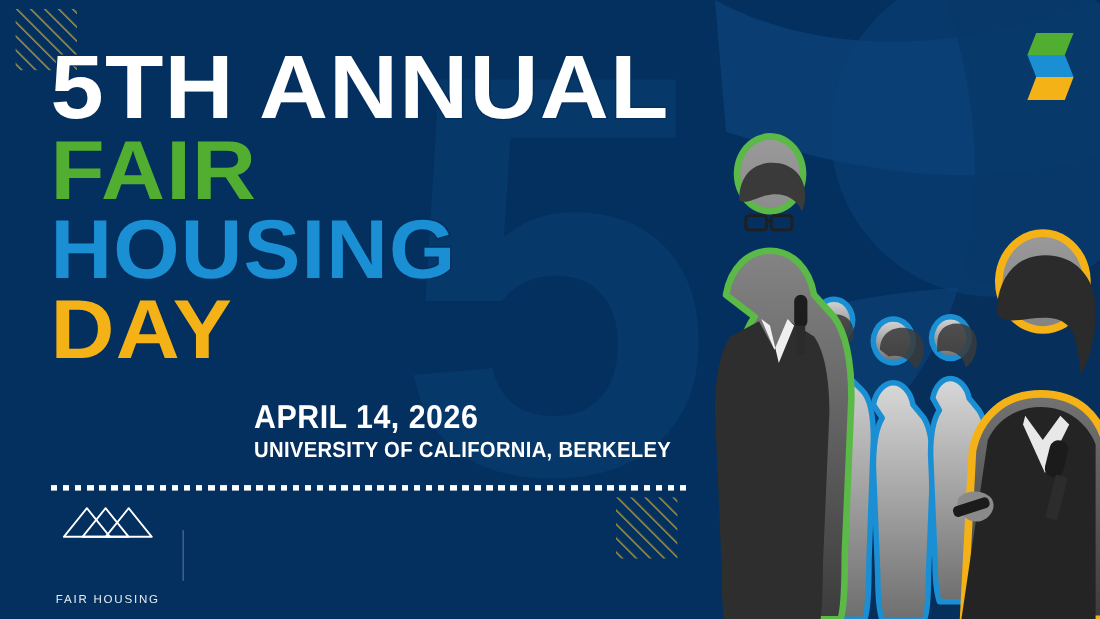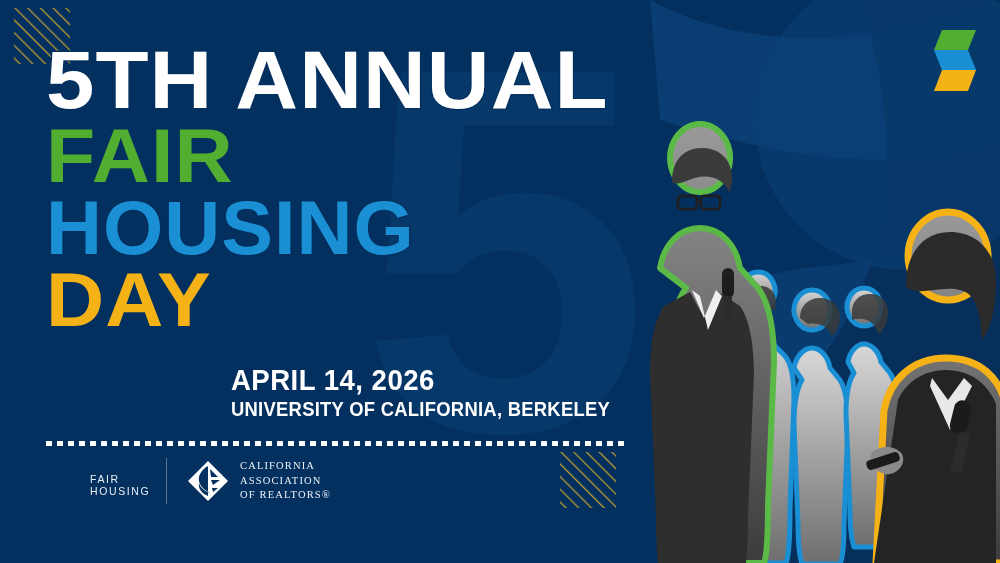--- a/index.html
+++ b/index.html
@@ -59,21 +59,21 @@
   #detail-venue{font-size:20px;letter-spacing:.3px;margin-top:3px;transform:scaleX(.92);transform-origin:right center;}
 
   
   #divider{
     position:absolute;left:46px;top:441px;width:580px;height:5px;
     background:repeating-linear-gradient(to right,#fff 0 6px,transparent 6px 11px);
   }
 
   
   #logos{position:absolute;left:46px;top:458px;display:flex;align-items:center;gap:0;}
-  #fh-logo{display:flex;align-items:flex-end;width:104px;gap:44px;}
+  #fh-logo{display:flex;flex-direction:column;align-items:center;width:104px;gap:44px;}
   #fh-label{
     color:#e9eef4;font-size:10.5px;letter-spacing:1.6px;margin-top:5px;font-weight:normal;
   }
   #logo-sep{width:1px;height:46px;background:#5b7696;margin:0 20px 0 16px;}
   #car-logo{display:flex;align-items:center;gap:11px;}
   #car-text{
     font-family:"Liberation Serif", serif;
     color:#eef2f7;font-size:10.5px;letter-spacing:1.15px;line-height:1.42;
   }
 </style>
@@ -216,37 +216,20 @@
           <path d="M3,30 L24,4 L45,30 Z"></path>
           <path d="M20,30 L41,4 L62,30 Z"></path>
           <path d="M41,30 L62,4 L83,30 Z"></path>
         </g>
       </svg>
       <div id="fh-label">FAIR HOUSING</div>
     </div>
 
     <div id="logo-sep"></div>
 
-    <div id="car-logo">
-      <svg width="42" height="42" viewBox="0 0 42 42">
-        <path d="M21,1 L41,21 L21,41 L1,21 Z" fill="#ffffff"></path>
-        <g fill="#03305F">
-          <path d="M21,6 C14,10 11,16 12,21 C13,26 17,30 23,33 C17,31 13,27 12,23
-                   C11,28 14,33 21,36 L21,6 Z"></path>
-          <path d="M23,9 L31,17 L24,17 Z"></path>
-          <path d="M24,20 L33,20 L26,25 Z"></path>
-          <path d="M25,28 L31,28 L26,32 Z"></path>
-        </g>
-      </svg>
-      <div id="car-text">
-        <div>CALIFORNIA</div>
-        <div>ASSOCIATION</div>
-        <div>OF REALTORS®</div>
-      </div>
-    </div>
   </div>
 
   <svg style="position:absolute;left:932px;top:28px;" width="48" height="66" viewBox="0 0 48 66">
     <path d="M10,2 L44,2 L36,22 L2,22 Z" fill="#52AE30"></path>
     <path d="M2,22 L36,22 L44,42 L10,42 Z" fill="#1B8FD4"></path>
     <path d="M10,42 L44,42 L36,63 L2,63 Z" fill="#F5B216"></path>
   </svg>
 
 </div>
 

